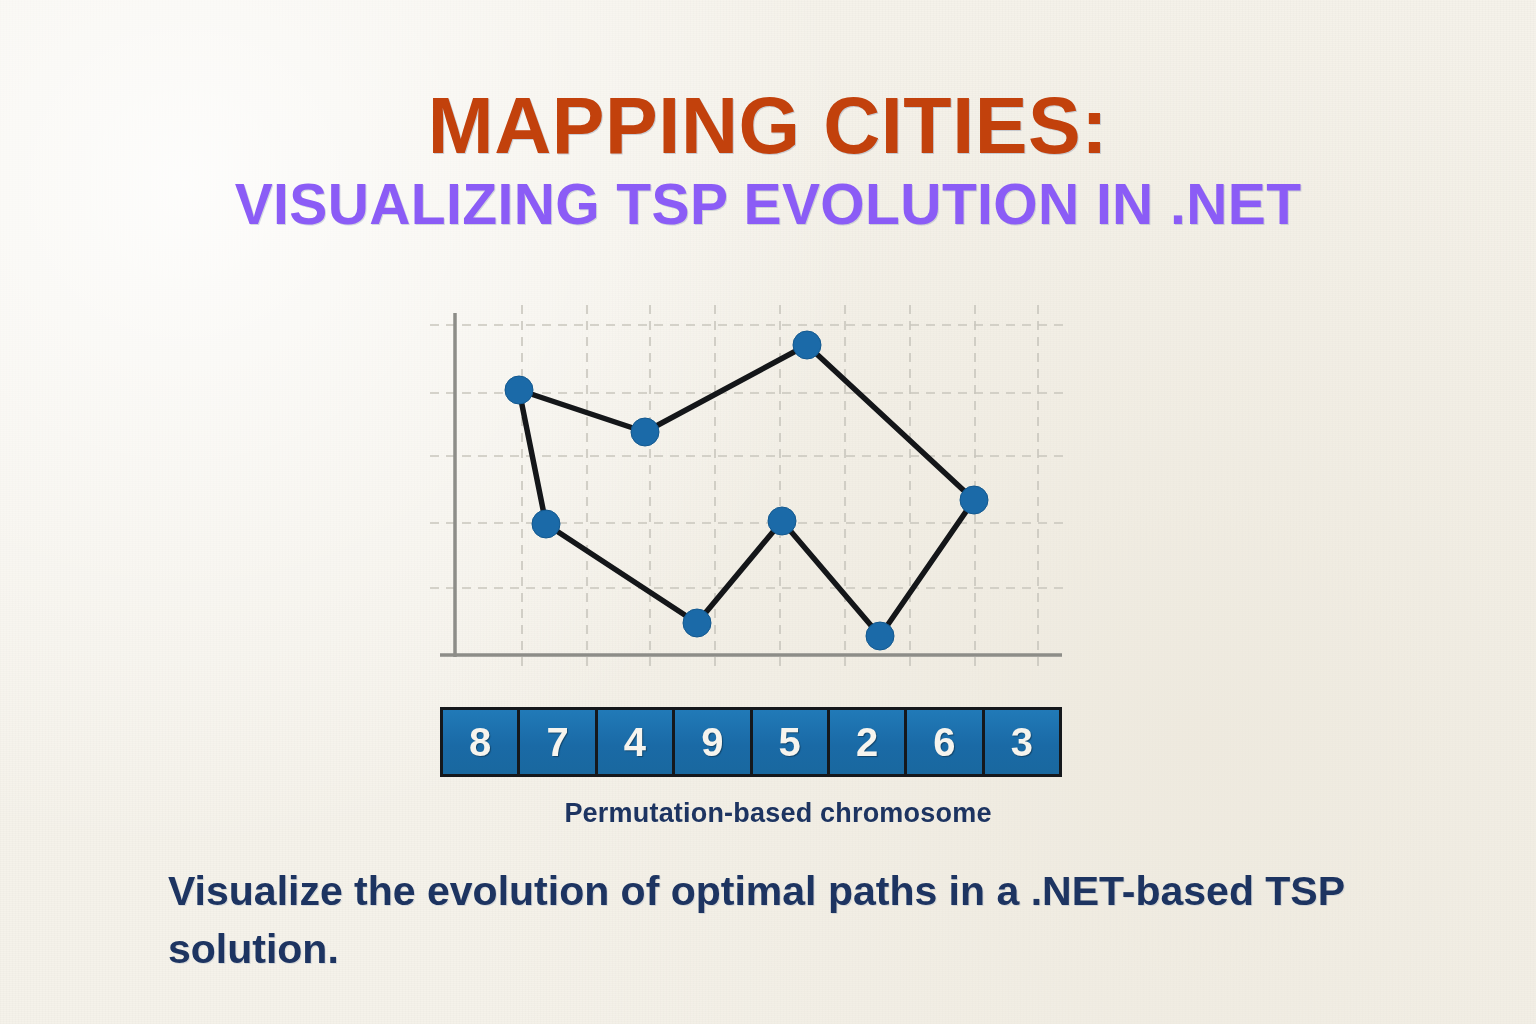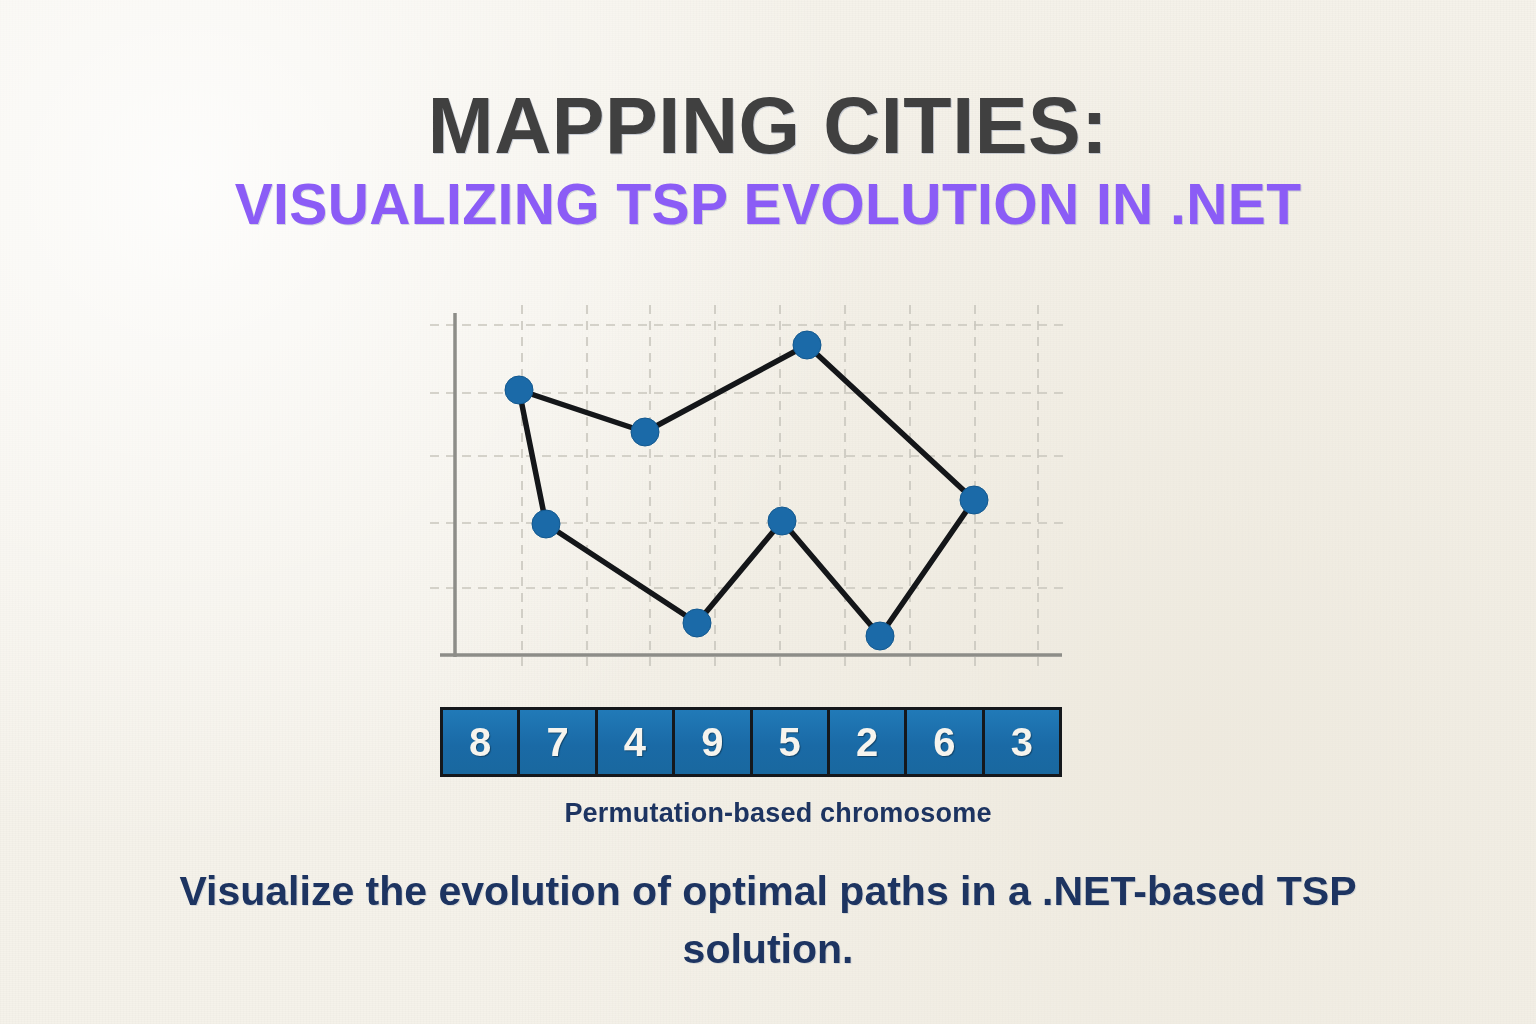--- a/index.html
+++ b/index.html
@@ -38,21 +38,21 @@
     position: absolute;
     left: 0;
     right: 0;
     top: 86px;
     text-align: center;
   }
   .title-line1 {
     font-size: 79px;
     font-weight: 800;
     letter-spacing: 0.6px;
-    color: #404040;
+    color: #c2410c;
     line-height: 1.02;
     white-space: nowrap;
     text-shadow: 1px 1px 0 rgba(120,135,165,0.35);
   }
   .title-line2 {
     margin-top: 8px;
     font-size: 57px;
     font-weight: 800;
     letter-spacing: 0.4px;
     color: #8b5cf6;
@@ -114,21 +114,21 @@
     letter-spacing: 0.2px;
     padding-left: 20px;
   }
 
   
   #subtitle-block {
     position: absolute;
     left: 168px;
     width: 1200px;
     top: 862px;
-    text-align: center;
+    text-align: left;
     font-size: 41px;
     font-weight: 600;
     color: #1d3461;
     line-height: 1.42;
     text-shadow: 1px 1px 0 rgba(120,135,165,0.22);
   }
 </style>
 </head>
 <body>
 

